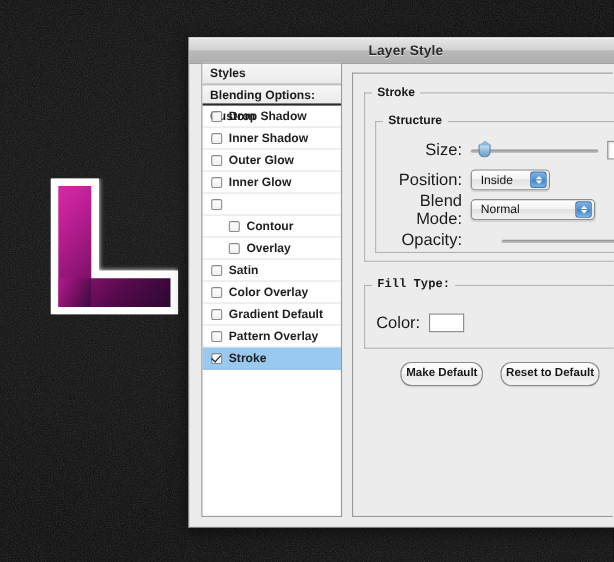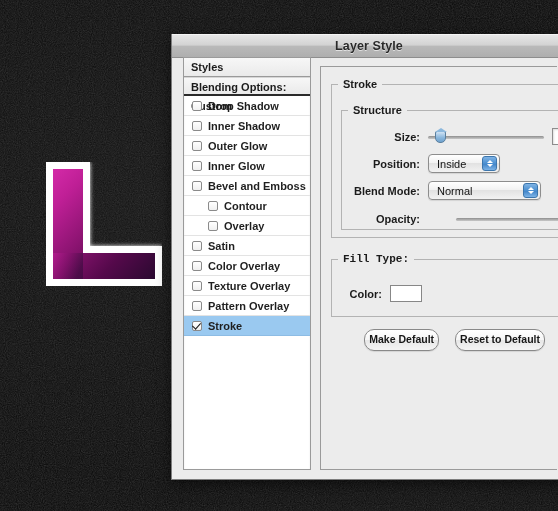--- a/index.html
+++ b/index.html
@@ -206,22 +206,22 @@
     position: absolute;
     left: 0; right: 0;
     height: 21px;
     display: flex;
     align-items: center;
   }
   .row .lab {
     width: 86px;
     text-align: right;
     padding-right: 8px;
-    font-size: 11px;
-    font-weight: bold;
+    font-size: 15px;
+    font-weight: normal;
     color: #1b1b1b;
     box-sizing: border-box;
     flex: 0 0 auto;
   }
 
   
   .slider {
     position: relative;
     width: 116px;
     height: 14px;
@@ -428,41 +428,40 @@
           <div class="style-row">
             <span class="cb"></span>
             <span>Outer Glow</span>
           </div>
           <div class="style-row">
             <span class="cb"></span>
             <span>Inner Glow</span>
           </div>
           <div class="style-row">
             <span class="cb"></span>
-            <span>Bevel and Emboss</span>
           </div>
           <div class="style-row indent">
             <span class="cb"></span>
             <span>Contour</span>
           </div>
           <div class="style-row indent">
             <span class="cb"></span>
             <span>Overlay</span>
           </div>
           <div class="style-row">
             <span class="cb"></span>
             <span>Satin</span>
           </div>
           <div class="style-row">
             <span class="cb"></span>
             <span>Color Overlay</span>
           </div>
           <div class="style-row">
             <span class="cb"></span>
-            <span>Texture Overlay</span>
+            <span>Gradient Default</span>
           </div>
           <div class="style-row">
             <span class="cb"></span>
             <span>Pattern Overlay</span>
           </div>
           <div class="style-row selected">
             <span class="cb checked"></span>
             <span>Stroke</span>
           </div>
         </div>

